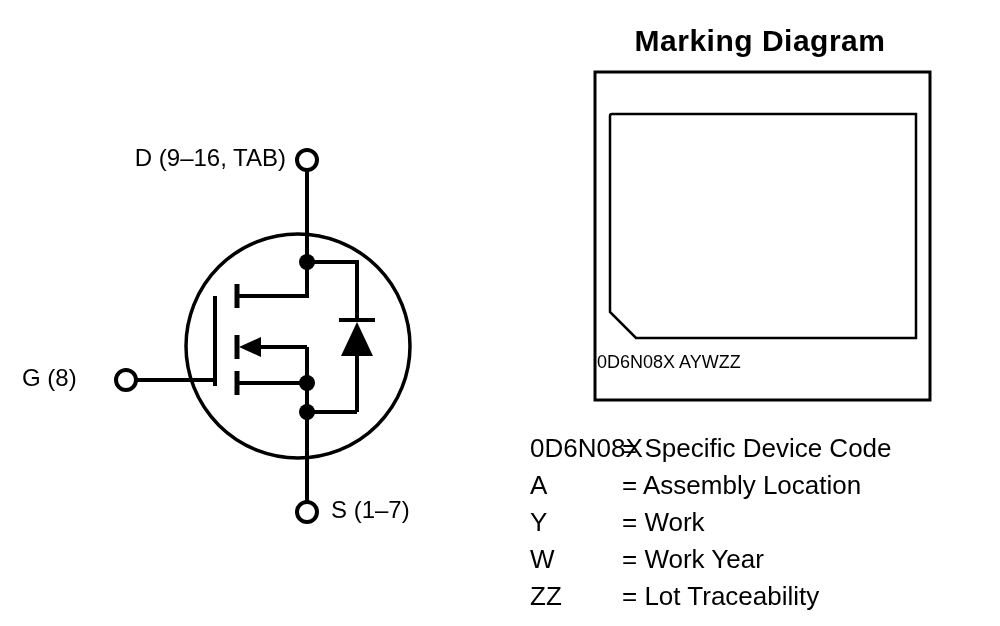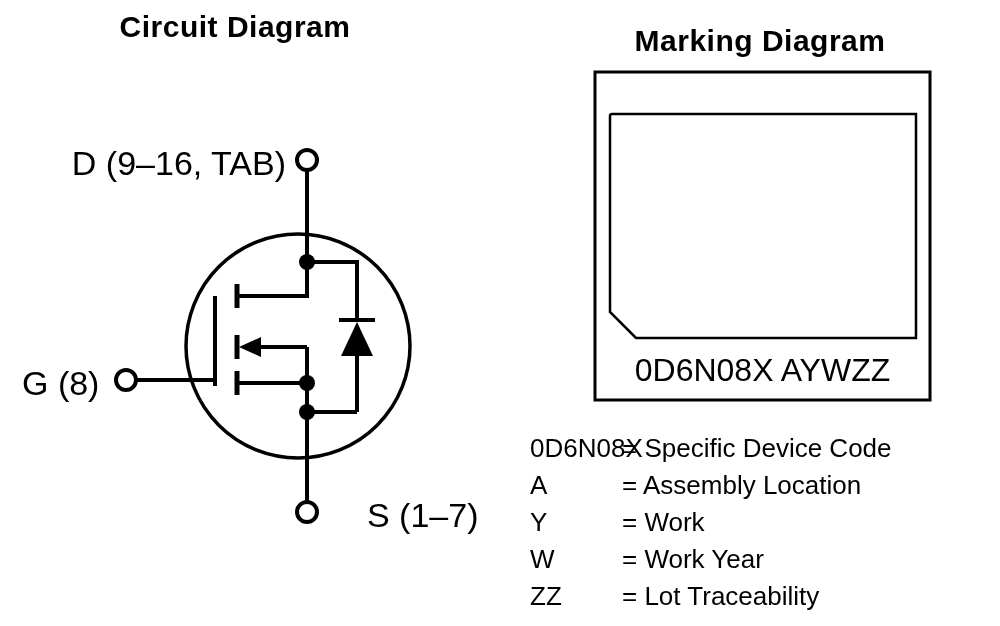--- a/index.html
+++ b/index.html
@@ -17,26 +17,26 @@
     overflow: hidden;
   }
   .abs { position: absolute; }
   .title {
     font-size: 30px;
     font-weight: bold;
     text-align: center;
     letter-spacing: 0.5px;
   }
   .pin-label {
-    font-size: 34px;
+    font-size: 24px;
     white-space: nowrap;
   }
   .pkg-text {
-    font-size: 32px;
-    text-align: center;
+    font-size: 18px;
+    text-align: left;
     white-space: nowrap;
   }
   .legend {
     font-size: 26px;
     line-height: 37px;
   }
   .legend-row { display: flex; }
   .legend-code {
     width: 92px;
     flex: 0 0 92px;
@@ -87,29 +87,28 @@
       <line x1="215" y1="380" x2="137" y2="380"></line>
       <circle cx="126" cy="380" r="10" fill="#ffffff"></circle>
     </g>
 
     <g stroke="#000000" fill="none">
       <rect x="595" y="72" width="335" height="328" stroke-width="3"></rect>
       <path d="M 612 114 L 916 114 L 916 338 L 636 338 L 610 312 L 610 116 Q 610 114 612 114 Z" stroke-width="2.5"></path>
     </g>
   </svg>
 
-  <div class="abs title" style="left:40px; top:10px; width:390px;">Circuit Diagram</div>
 
   <div class="abs title" style="left:570px; top:24px; width:380px;">Marking Diagram</div>
 
   <div class="abs pin-label" style="left:40px; top:144px; width:246px; text-align:right;">D (9–16, TAB)</div>
 
   <div class="abs pin-label" style="left:22px; top:364px;">G (8)</div>
 
-  <div class="abs pin-label" style="left:331px; top:496px;margin-left:36px;">S (1–7)</div>
+  <div class="abs pin-label" style="left:331px; top:496px;">S (1–7)</div>
 
   <div class="abs pkg-text" style="left:597px; top:352px; width:331px;">0D6N08X AYWZZ</div>
 
   <div class="abs legend" style="left:530px; top:430px;">
     <div class="legend-row">
       <span class="legend-code">0D6N08X</span>
       <span class="legend-desc">= Specific Device Code</span>
     </div>
     <div class="legend-row">
       <span class="legend-code">A</span>

